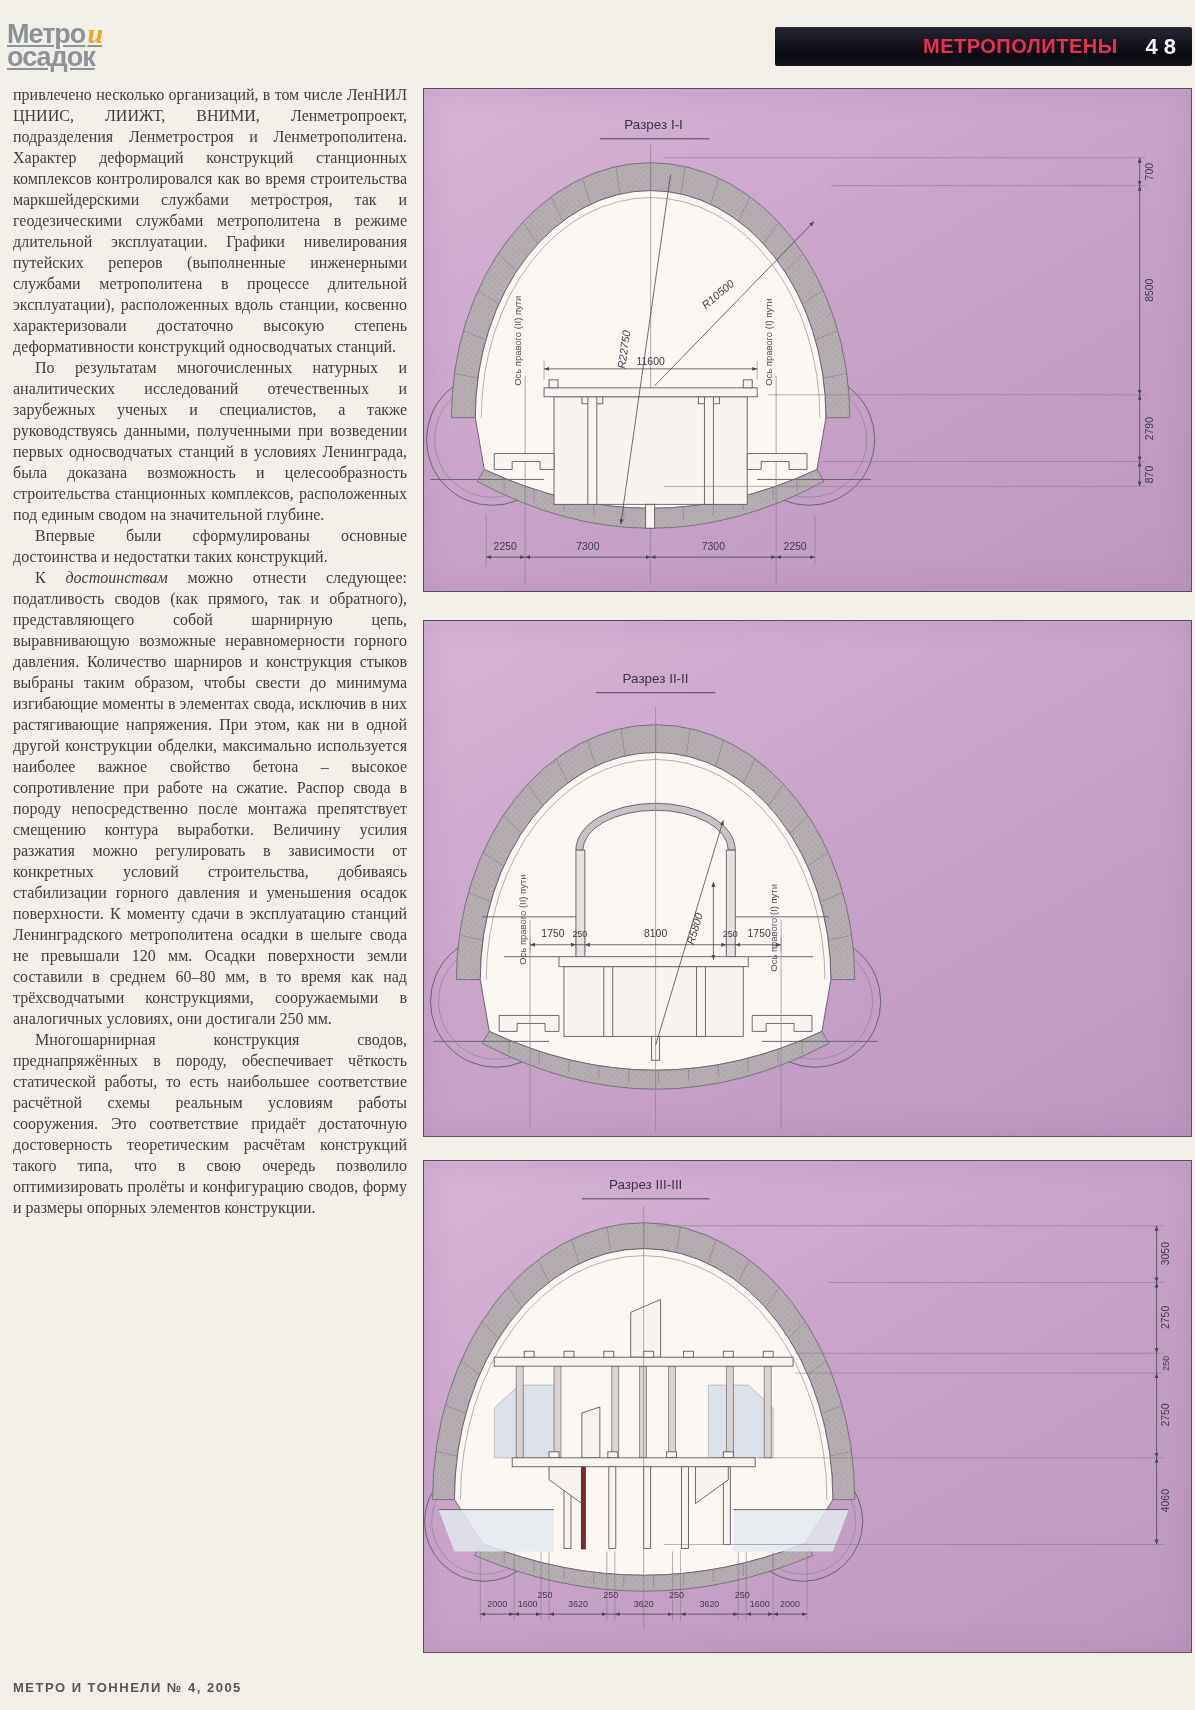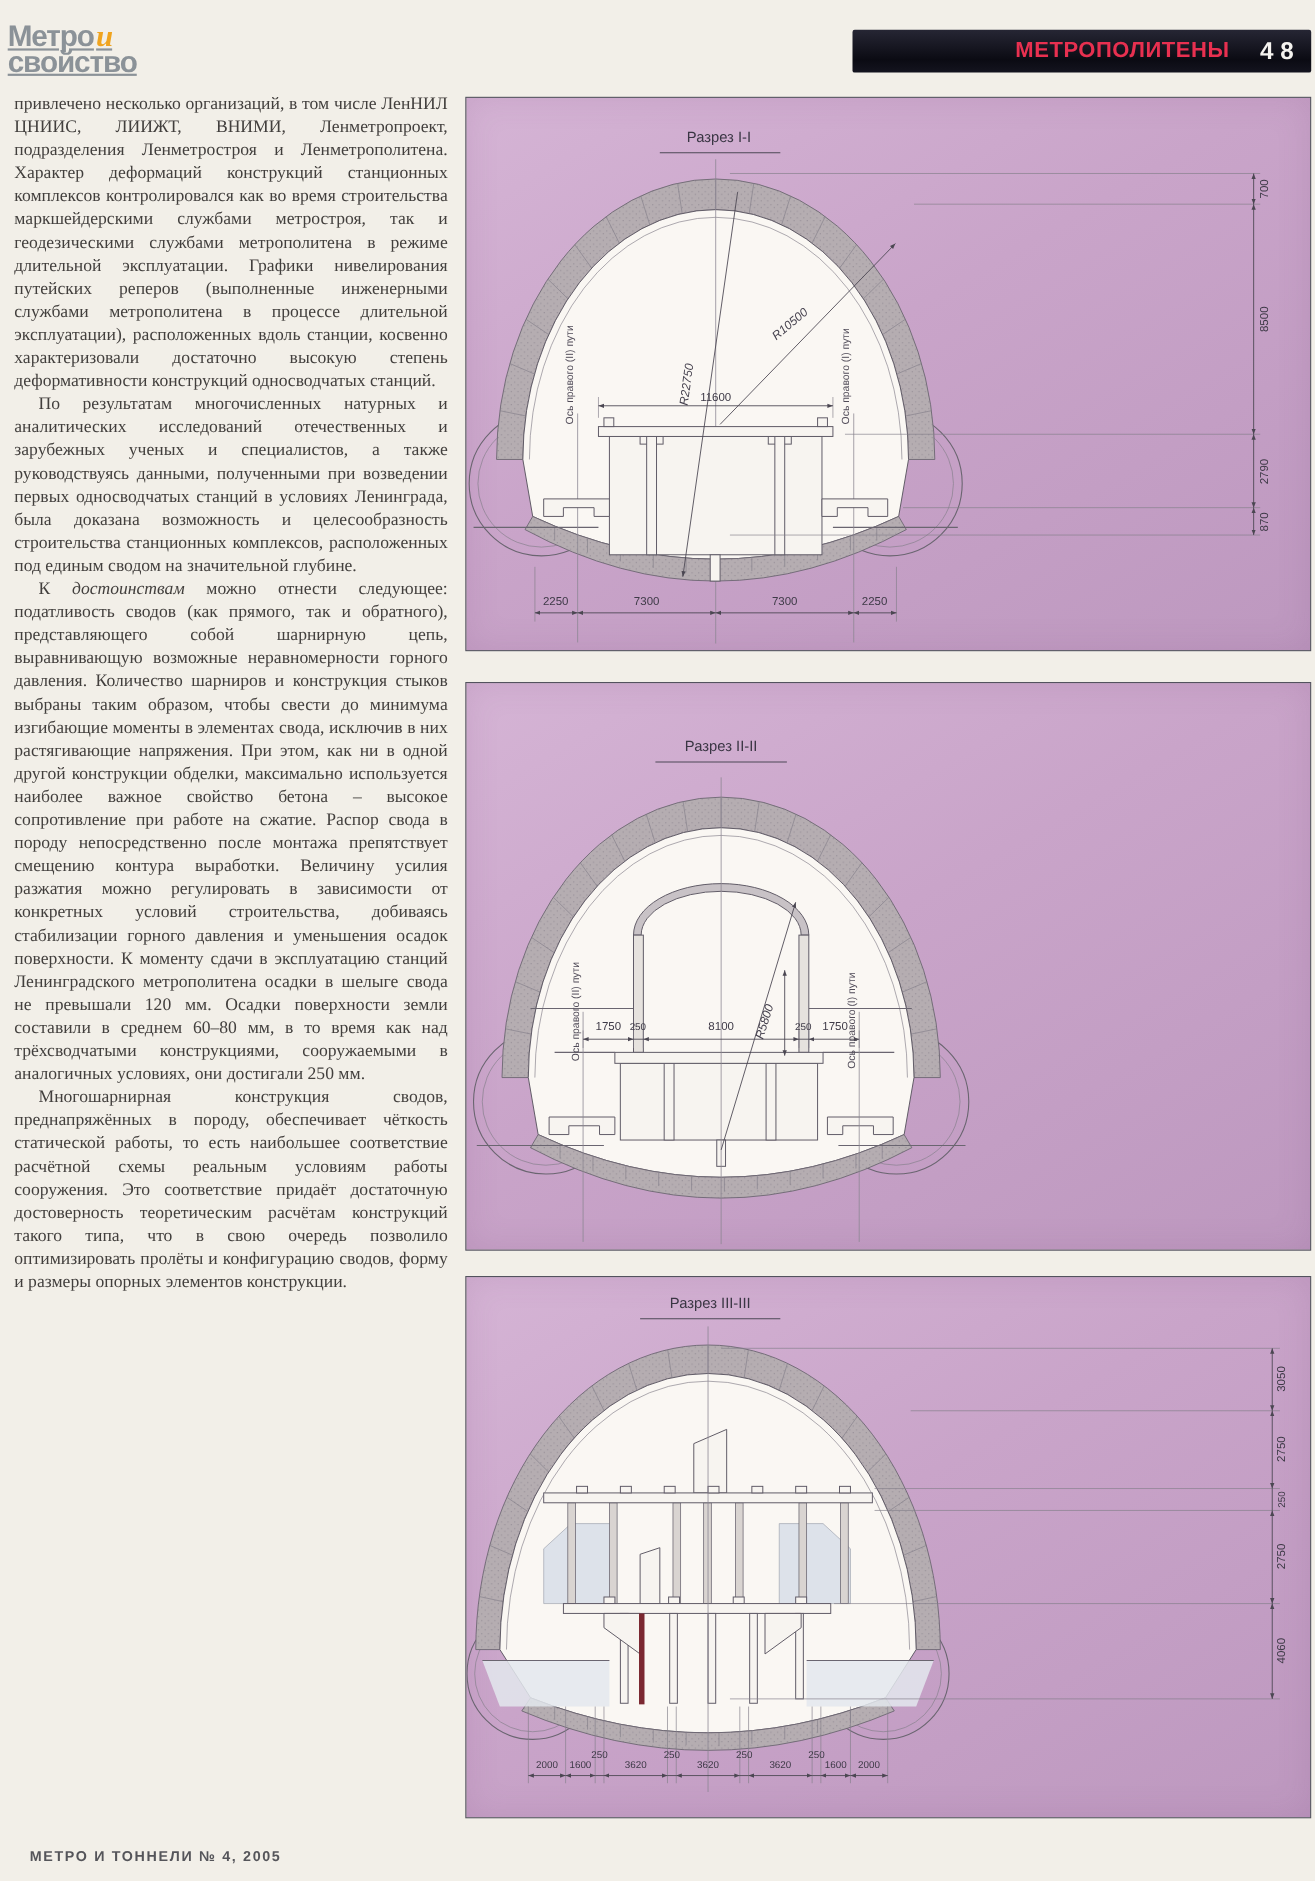--- a/index.html
+++ b/index.html
@@ -38,38 +38,39 @@
   .dim{stroke:#4b4752;stroke-width:.8;fill:none;}
   .wht{fill:#faf7f3;stroke:#5f5a66;stroke-width:.9;}
   .struct{fill:#f7f4f0;stroke:#5f5a66;stroke-width:.9;}
   .greyfill{fill:#d9d4d1;stroke:#6a6570;stroke-width:.7;}
   .dimtxt{font-family:"Liberation Sans",sans-serif;font-size:10.5px;fill:#3e3a47;}
   .dimtxt-s{font-family:"Liberation Sans",sans-serif;font-size:9px;fill:#3e3a47;}
   .ttl{font-family:"Liberation Sans",sans-serif;font-size:13.5px;fill:#3a3644;}
   .axtxt{font-family:"Liberation Sans",sans-serif;font-size:9.5px;fill:#504b58;}
   .rtxt{font-family:"Liberation Sans",sans-serif;font-size:11px;font-style:italic;fill:#45414e;}
   .footer{position:absolute;left:13px;top:1680px;font-size:13px;font-weight:bold;
-       letter-spacing:1.5px;color:#55555a;margin-left:14px;}
+       letter-spacing:1.5px;color:#55555a;}
 </style>
 </head>
 <body>
 
 <div class="logo">
   <span class="l1"><span>Метро</span><i class="acc">и</i></span>
-  <span class="l2">свойство</span>
+  <span class="l2">осадок</span>
 </div>
 
 <div class="section-bar">
   <span class="section-label">МЕТРОПОЛИТЕНЫ</span>
   <span class="page-number">48</span>
 </div>
 
 <div class="article">
   <p class="first"><span>привлечено несколько организаций, в том числе ЛенНИЛ ЦНИИС, ЛИИЖТ, ВНИМИ, Ленметропроект, подразделения Ленметростроя и Ленметрополитена. Характер деформаций конструкций станционных комплексов контролировался как во время строительства маркшейдерскими службами метростроя, так и геодезическими службами метрополитена в режиме длительной эксплуатации. Графики нивелирования путейских реперов (выполненные инженерными службами метрополитена в процессе длительной эксплуатации), расположенных вдоль станции, косвенно характеризовали достаточно высокую степень деформативности конструкций односводчатых станций.</span></p>
   <p><span>По результатам многочисленных натурных и аналитических исследований отечественных и зарубежных ученых и специалистов, а также руководствуясь данными, полученными при возведении первых односводчатых станций в условиях Ленинграда, была доказана возможность и целесообразность строительства станционных комплексов, расположенных под единым сводом на значительной глубине.</span></p>
+  <p><span>Впервые были сформулированы основные достоинства и недостатки таких конструкций.</span></p>
   <p><span>К </span><em>достоинствам</em><span> можно отнести следующее: податливость сводов (как прямого, так и обратного), представляющего собой шарнирную цепь, выравнивающую возможные неравномерности горного давления. Количество шарниров и конструкция стыков выбраны таким образом, чтобы свести до минимума изгибающие моменты в элементах свода, исключив в них растягивающие напряжения. При этом, как ни в одной другой конструкции обделки, максимально используется наиболее важное свойство бетона – высокое сопротивление при работе на сжатие. Распор свода в породу непосредственно после монтажа препятствует смещению контура выработки. Величину усилия разжатия можно регулировать в зависимости от конкретных условий строительства, добиваясь стабилизации горного давления и уменьшения осадок поверхности. К моменту сдачи в эксплуатацию станций Ленинградского метрополитена осадки в шелыге свода не превышали 120 мм. Осадки поверхности земли составили в среднем 60–80 мм, в то время как над трёхсводчатыми конструкциями, сооружаемыми в аналогичных условиях, они достигали 250 мм.</span></p>
   <p><span>Многошарнирная конструкция сводов, преднапряжённых в породу, обеспечивает чёткость статической работы, то есть наибольшее соответствие расчётной схемы реальным условиям работы сооружения. Это соответствие придаёт достаточную достоверность теоретическим расчётам конструкций такого типа, что в свою очередь позволило оптимизировать пролёты и конфигурацию сводов, форму и размеры опорных элементов конструкции.</span></p>
 </div>
 
 <div class="panel" id="panel1">
 <svg viewBox="0 0 769 504">
   <defs>
     <marker id="arr1" viewBox="0 0 10 10" refX="9" refY="5" markerWidth="7" markerHeight="7" orient="auto-start-reverse">
       <path d="M0,1.5 L9,5 L0,8.5 z" fill="#4b4752"></path>
     </marker>

